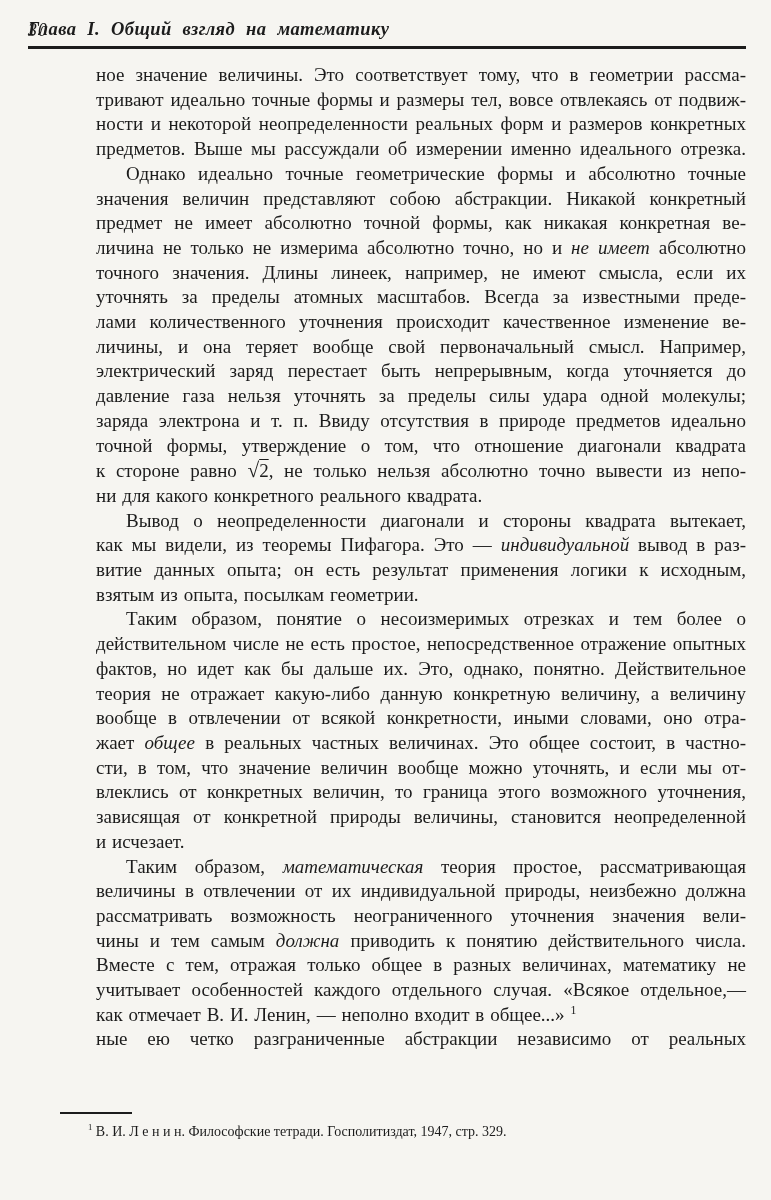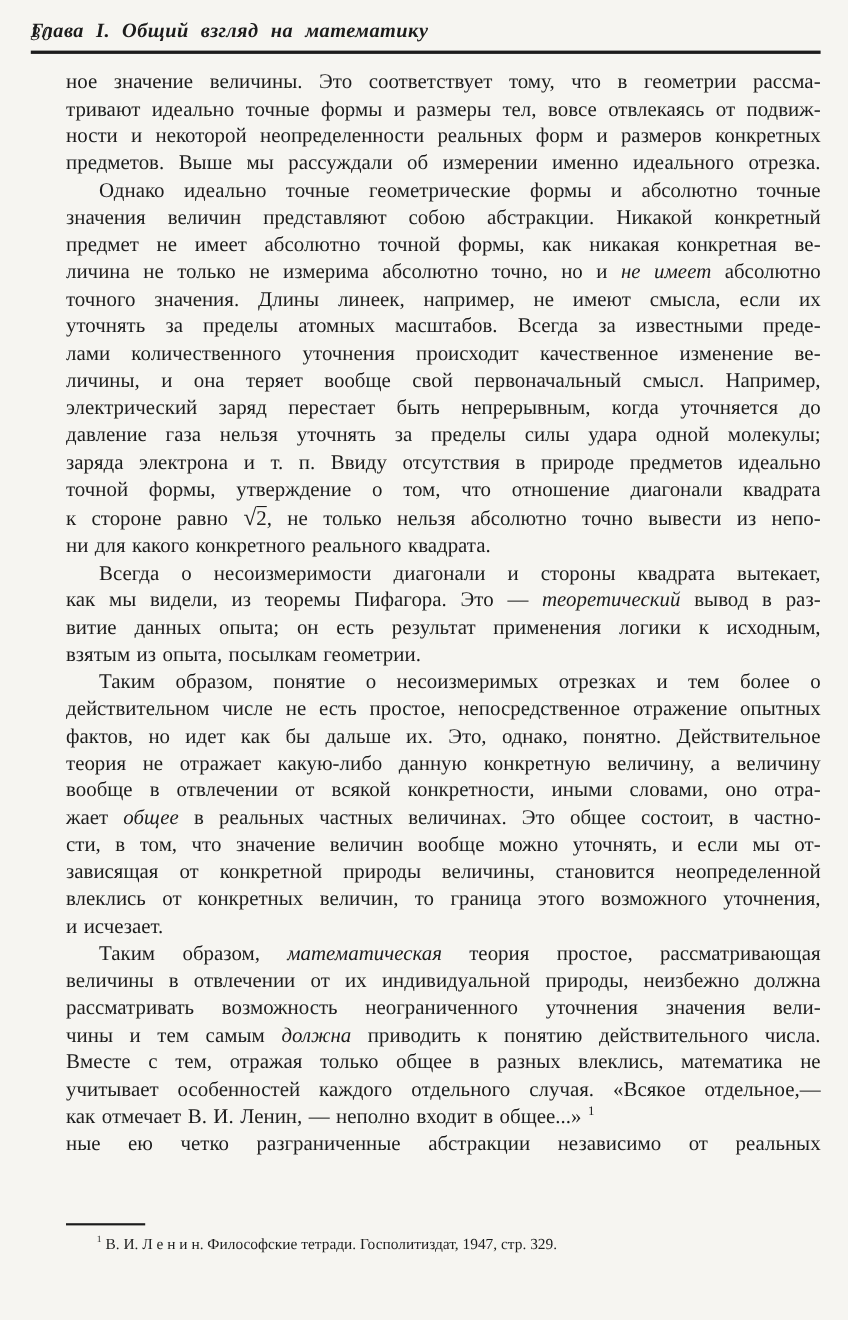--- a/index.html
+++ b/index.html
@@ -14,21 +14,21 @@
   .title {
     position:absolute; left:0; right:0; top:2px; 
     font-size:18.5px; font-style:italic; font-weight:bold;
     word-spacing:6px; letter-spacing:0.4px;
   }
   .rule { position:absolute; top:46px; left:28px; width:718px; height:3px; background:var(--ink); }
   .body {
     position:absolute; top:63px; left:60px; width:686px;
     font-size:19px; line-height:24.7px; word-spacing:0.06em;
   }
-  .line { text-align:justify; text-align-last:justify; }
+  .line { text-align:justify; text-align-last:justify;margin-left:36px; }
   .line.end { text-align-last:left; }
   .line.first { text-indent:30px; }
   .it  { font-style:italic; }
   .ov  { text-decoration:overline; }
   .rad { font-size:1.12em; }
   .sup { font-size:0.62em; vertical-align:super; line-height:0; }
   .fnrule { position:absolute; top:1112px; left:60px; width:72px; height:2px; background:var(--ink); }
   .footnote {
     position:absolute; top:1121px; left:60px; width:686px;
     font-size:14px; line-height:22px;
@@ -61,43 +61,43 @@
         <div class="line"><span>лами количественного уточнения происходит качественное изменение ве-</span></div>
         <div class="line"><span>личины, и она теряет вообще свой первоначальный смысл. Например,</span></div>
         <div class="line"><span>электрический заряд перестает быть непрерывным, когда уточняется до</span></div>
         <div class="line"><span>давление газа нельзя уточнять за пределы силы удара одной молекулы;</span></div>
         <div class="line"><span>заряда электрона и т. п. Ввиду отсутствия в природе предметов идеально</span></div>
         <div class="line"><span>точной формы, утверждение о том, что отношение диагонали квадрата</span></div>
         <div class="line"><span>к стороне равно </span><span class="rad">√</span><span class="ov">2</span><span>, не только нельзя абсолютно точно вывести из непо-</span></div>
         <div class="line end"><span>ни для какого конкретного реального квадрата.</span></div>
       </div>
       <div>
-        <div class="line first"><span>Всегда о несоизмеримости диагонали и стороны квадрата вытекает,</span></div>
-        <div class="line"><span>как мы видели, из теоремы Пифагора. Это — </span><span class="it">теоретический</span><span> вывод в раз-</span></div>
+        <div class="line first"><span>Вывод о неопределенности диагонали и стороны квадрата вытекает,</span></div>
+        <div class="line"><span>как мы видели, из теоремы Пифагора. Это — </span><span class="it">индивидуальной</span><span> вывод в раз-</span></div>
         <div class="line"><span>витие данных опыта; он есть результат применения логики к исходным,</span></div>
         <div class="line end"><span>взятым из опыта, посылкам геометрии.</span></div>
       </div>
       <div>
         <div class="line first"><span>Таким образом, понятие о несоизмеримых отрезках и тем более о</span></div>
         <div class="line"><span>действительном числе не есть простое, непосредственное отражение опытных</span></div>
         <div class="line"><span>фактов, но идет как бы дальше их. Это, однако, понятно. Действительное</span></div>
         <div class="line"><span>теория не отражает какую-либо данную конкретную величину, а величину</span></div>
         <div class="line"><span>вообще в отвлечении от всякой конкретности, иными словами, оно отра-</span></div>
         <div class="line"><span>жает </span><span class="it">общее</span><span> в реальных частных величинах. Это общее состоит, в частно-</span></div>
         <div class="line"><span>сти, в том, что значение величин вообще можно уточнять, и если мы от-</span></div>
+        <div class="line"><span>влеклись от конкретных величин, то граница этого возможного уточнения,</span></div>
         <div class="line"><span>зависящая от конкретной природы величины, становится неопределенной</span></div>
-        <div class="line"><span>влеклись от конкретных величин, то граница этого возможного уточнения,</span></div>
         <div class="line end"><span>и исчезает.</span></div>
       </div>
       <div>
         <div class="line first"><span>Таким образом, </span><span class="it">математическая</span><span> теория простое, рассматривающая</span></div>
         <div class="line"><span>величины в отвлечении от их индивидуальной природы, неизбежно должна</span></div>
         <div class="line"><span>рассматривать возможность неограниченного уточнения значения вели-</span></div>
         <div class="line"><span>чины и тем самым </span><span class="it">должна</span><span> приводить к понятию действительного числа.</span></div>
-        <div class="line"><span>Вместе с тем, отражая только общее в разных влеклись, математика не</span></div>
+        <div class="line"><span>Вместе с тем, отражая только общее в разных величинах, математику не</span></div>
         <div class="line"><span>учитывает особенностей каждого отдельного случая. «Всякое отдельное,—</span></div>
         <div class="line end"><span>как отмечает В. И. Ленин, — неполно входит в общее...» </span><span class="sup">1</span></div>
       </div>
       <div>
         <div class="line"><span>ные ею четко разграниченные абстракции независимо от реальных</span></div>
       </div>
     </div>
   <div class="fnrule"></div>
   <div class="footnote">
       <div class="fline"><span class="sup">1</span><span> В. И. Л е н и н. Философские тетради. Госполитиздат, 1947, стр. 329.</span></div>

